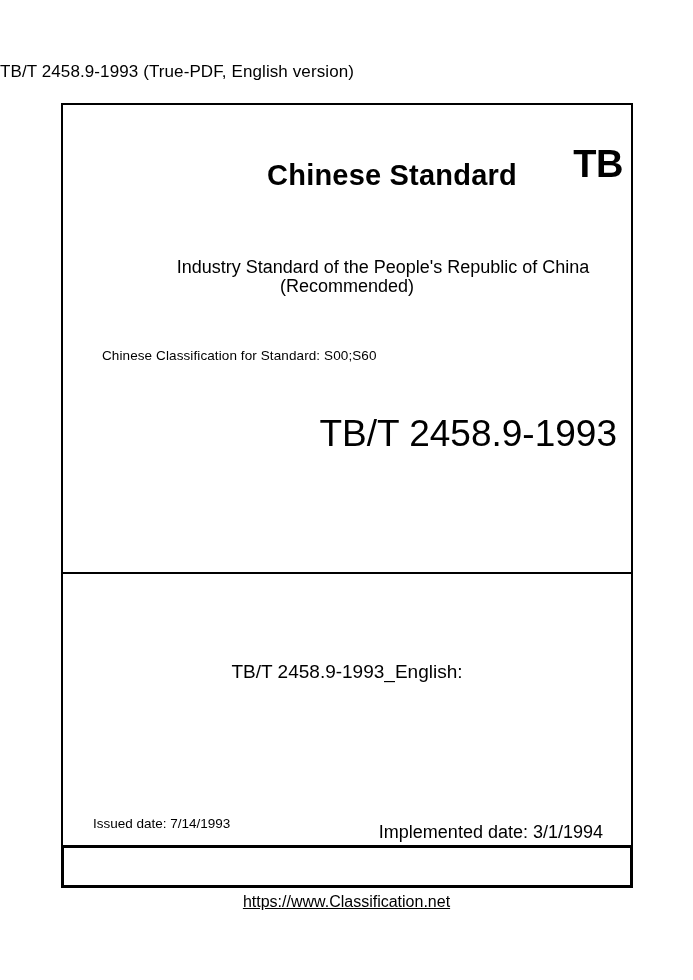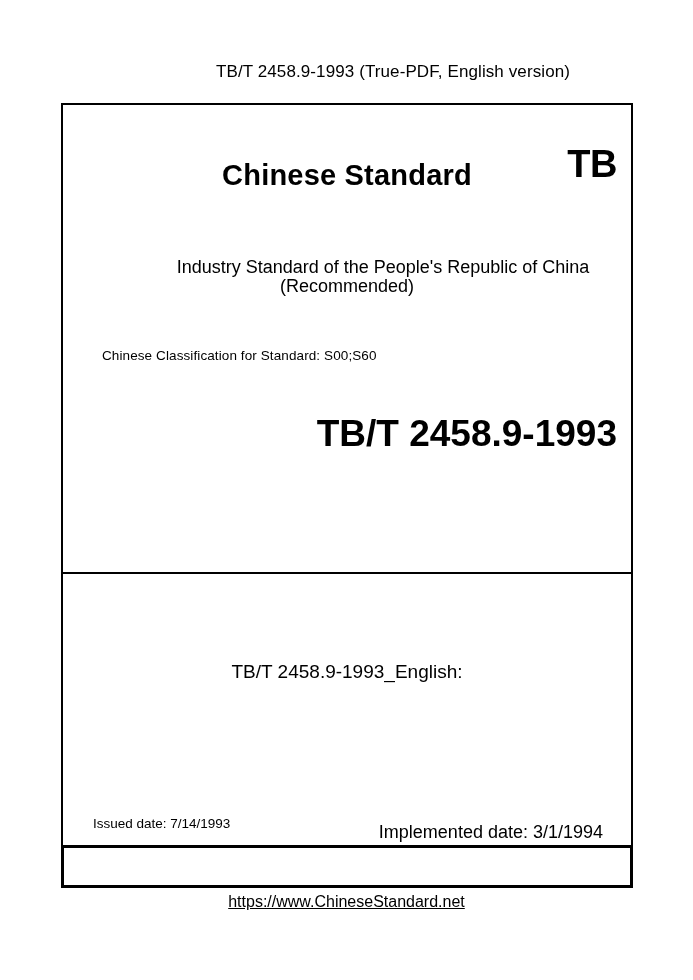--- a/index.html
+++ b/index.html
@@ -20,21 +20,21 @@
     left: 0;
     top: 0;
     width: 693px;
     height: 980px;
   }
   .top-caption {
     position: absolute;
     left: 0;
     top: 62px;
     width: 570px;
-    text-align: right;
+    text-align: left;
     font-size: 17px;
     letter-spacing: 0.1px;
   }
   .frame {
     position: absolute;
     left: 61px;
     top: 103px;
     width: 572px;
     height: 785px;
     border: 2px solid #000;
@@ -51,24 +51,25 @@
   }
   .chinese-standard {
     position: absolute;
     left: 0;
     top: 54px;
     width: 100%;
     text-align: center;
     font-size: 29px;
     font-weight: bold;
     letter-spacing: 0.2px;
+    padding-left: 45px;
   }
   .tb-logo {
     position: absolute;
-    right: 14px;
+    right: 8px;
     top: 38px;
     font-size: 38px;
     font-weight: bold;
     letter-spacing: -0.5px;
   }
   .industry-line1 {
     position: absolute;
     left: 0;
     top: 152px;
     width: 100%;
@@ -90,21 +91,21 @@
     top: 243px;
     font-size: 13.5px;
     letter-spacing: 0.1px;
     margin-left: 36px;
   }
   .std-number {
     position: absolute;
     right: 14px;
     top: 308px;
     font-size: 37px;
-    font-weight: bold;
+    font-weight: normal;
     letter-spacing: 0px;
   }
   .lower-block {
     position: absolute;
     left: 0;
     top: 469px;
     width: 100%;
     height: 314px;
     border-radius: 6px;
   }
@@ -181,16 +182,16 @@
       <div class="title-en-1">TB/T 2458.9-1993_English:</div>
       <div class="issued-date">Issued date: 7/14/1993</div>
       <div class="implemented-date">Implemented date: 3/1/1994</div>
     </div>
 
   </div>
 
   <div class="bottom-bar"></div>
 
   <div class="footer-link">
-    <a href="#">https://www.ChineseStandard.net</a>
+    <a href="#">https://www.Classification.net</a>
   </div>
 
 </div>
 
 </body></html>

